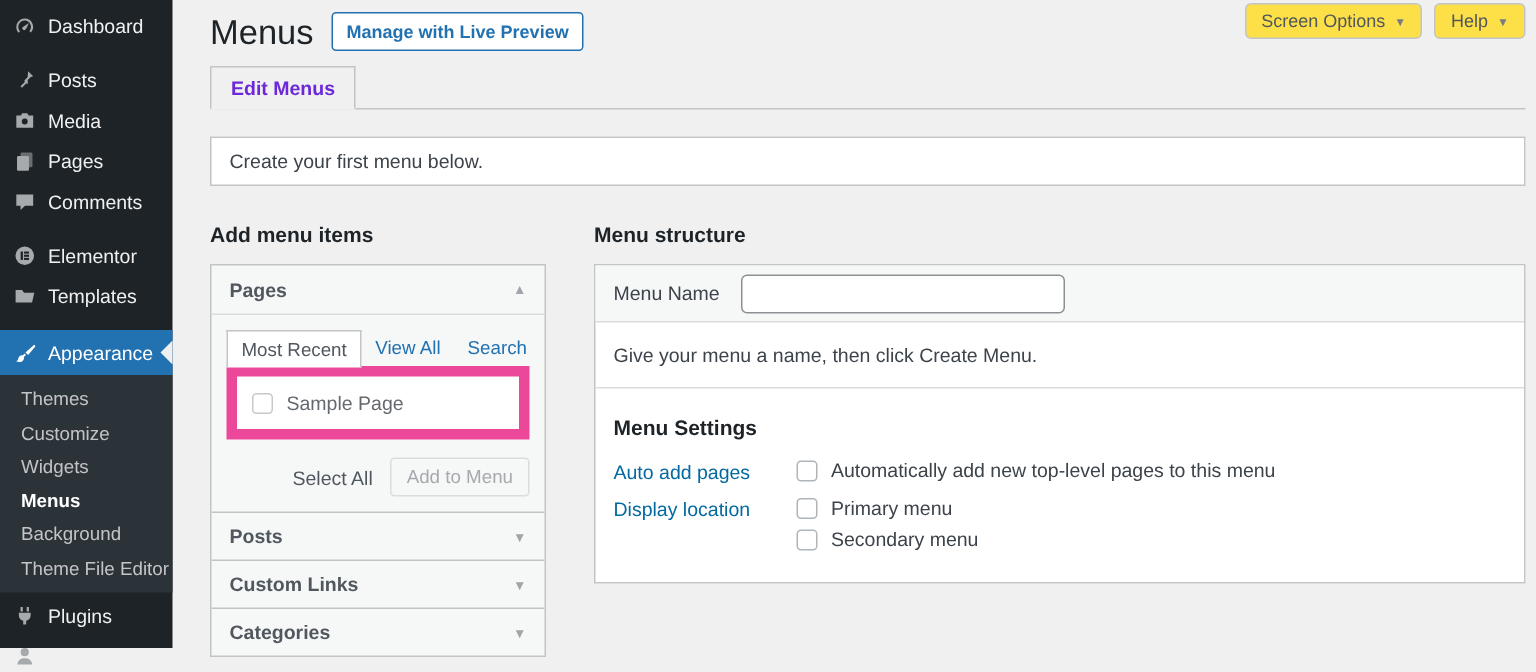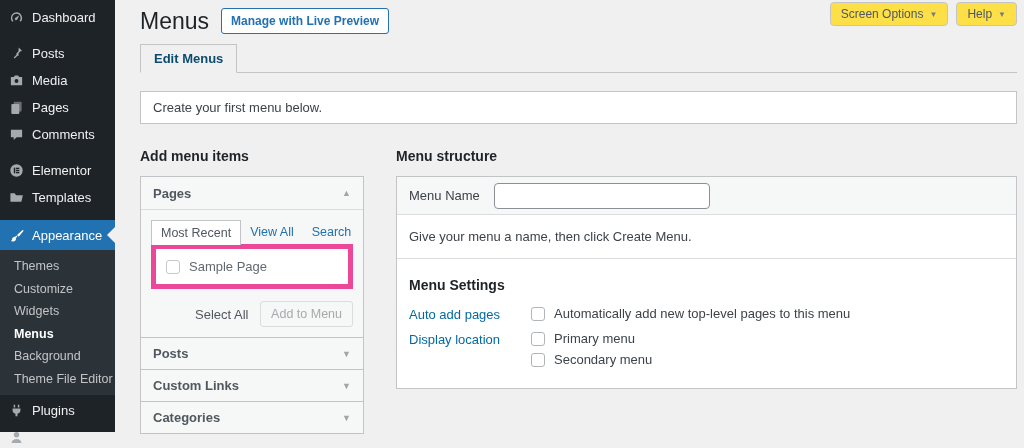--- a/index.html
+++ b/index.html
@@ -52,21 +52,21 @@
   .page-title { font-size: 23px; font-weight: 400; color: #1d2327; line-height: 28px; }
   .live-preview-btn {
     background: #fff; border: 1px solid #2271b1; color: #2271b1;
     font-weight: bold; font-size: 12px; padding: 5px 9px; border-radius: 3px;
     cursor: pointer; font-family: inherit;
   }
   .tab-wrapper { margin: 9px 7px 0 25px; border-bottom: 1px solid #c3c4c7; }
   .nav-tab {
     display: inline-block; padding: 6px 13px; border: 1px solid #c3c4c7;
     border-bottom: 1px solid #f0f0f1; margin-bottom: -1px; background: #f0f0f1;
-    font-size: 13px; font-weight: 600; color: #0c4a6e; cursor: pointer;
+    font-size: 13px; font-weight: 600; color: #6d28d9; cursor: pointer;
   }
   .notice {
     margin: 18px 7px 0 25px; background: #fff; border: 1px solid #c3c4c7;
     padding: 8px 12px; font-size: 13px; color: #3c434a;
   }
   .columns { display: flex; gap: 16px; margin: 24px 7px 0 25px; align-items: flex-start; }
   .col-heading { font-size: 14px; font-weight: 600; color: #1d2327; margin-bottom: 12px; }
   
   .left-col { width: 224px; flex: none; }
   .accordion { border: 1px solid #c3c4c7; background: #f6f7f7; }
@@ -80,21 +80,21 @@
   .pages-body { padding: 2px 10px 10px 10px; border-top: 1px solid #dcdcde; }
   .item-tabs { display: flex; align-items: flex-end; margin-top: 8px; }
   .item-tab {
     padding: 5px 9px; font-size: 12.5px; color: #2271b1; cursor: pointer; white-space: nowrap;
   }
   .item-tab.active {
     background: #fff; border: 1px solid #c3c4c7; border-bottom: none;
     color: #50575e; margin-bottom: -1px; position: relative; z-index: 1; cursor: default;
   }
   .item-list {
-    background: #fff; border: 5px solid #ec4899; padding: 10px 10px; min-height: 38px;
+    background: #fff; border: 7px solid #ec4899; padding: 10px 10px; min-height: 38px;
   }
   .check-row { display: flex; align-items: center; gap: 9px; color: #646970; font-size: 13px; }
   .checkbox {
     width: 14px; height: 14px; background: #fff; border: 1px solid #c5c8cc;
     border-radius: 3px; flex: none; cursor: pointer;
   }
   .acc-actions { display: flex; justify-content: space-between; align-items: center; margin-top: 12px; }
   .select-all { font-size: 13px; color: #50575e; cursor: pointer; margin-left: 44px; }
   .btn-disabled {
     background: #f6f7f7; border: 1px solid #dcdcde; color: #a7aaad;

